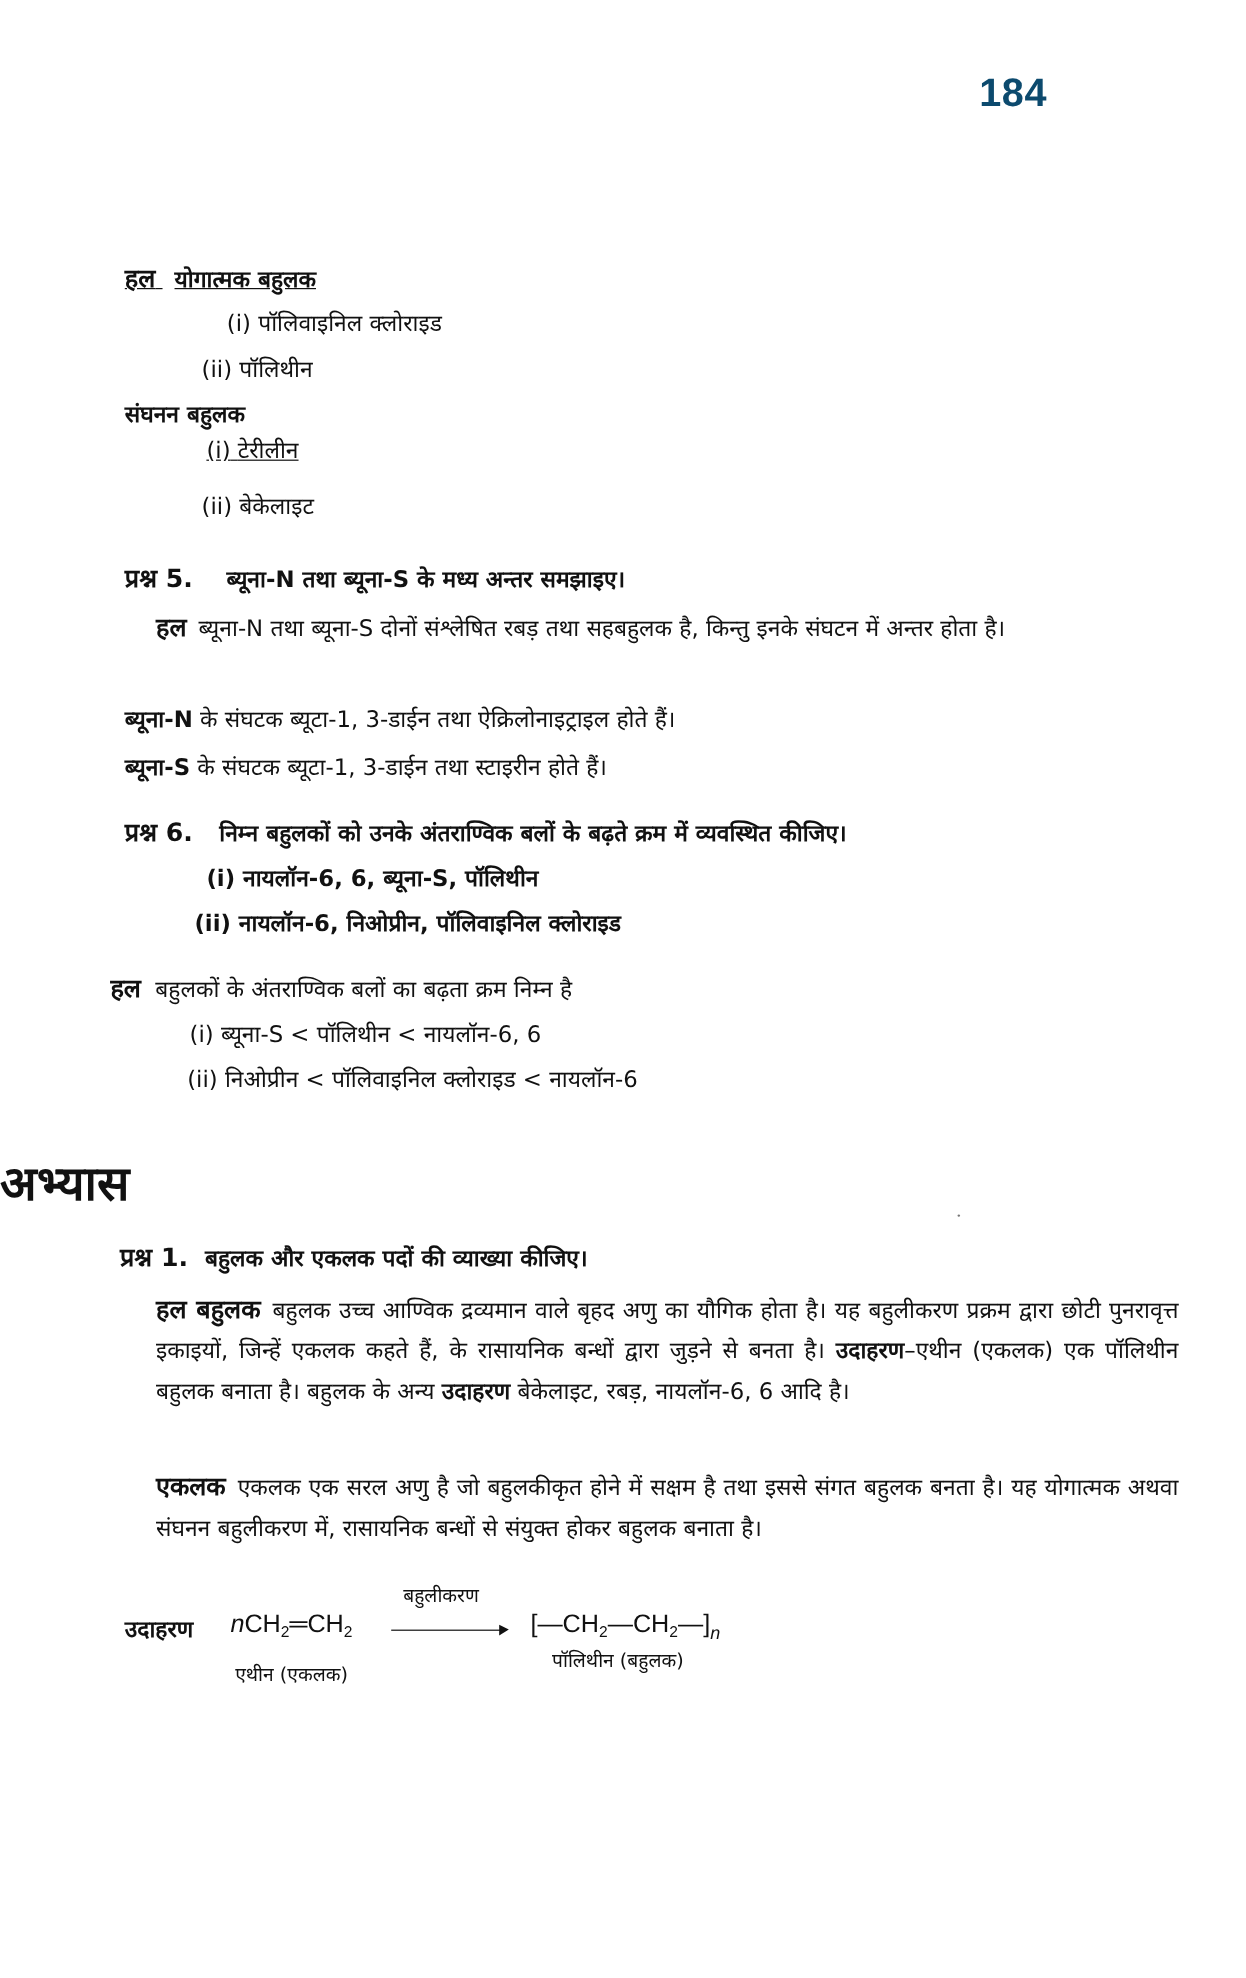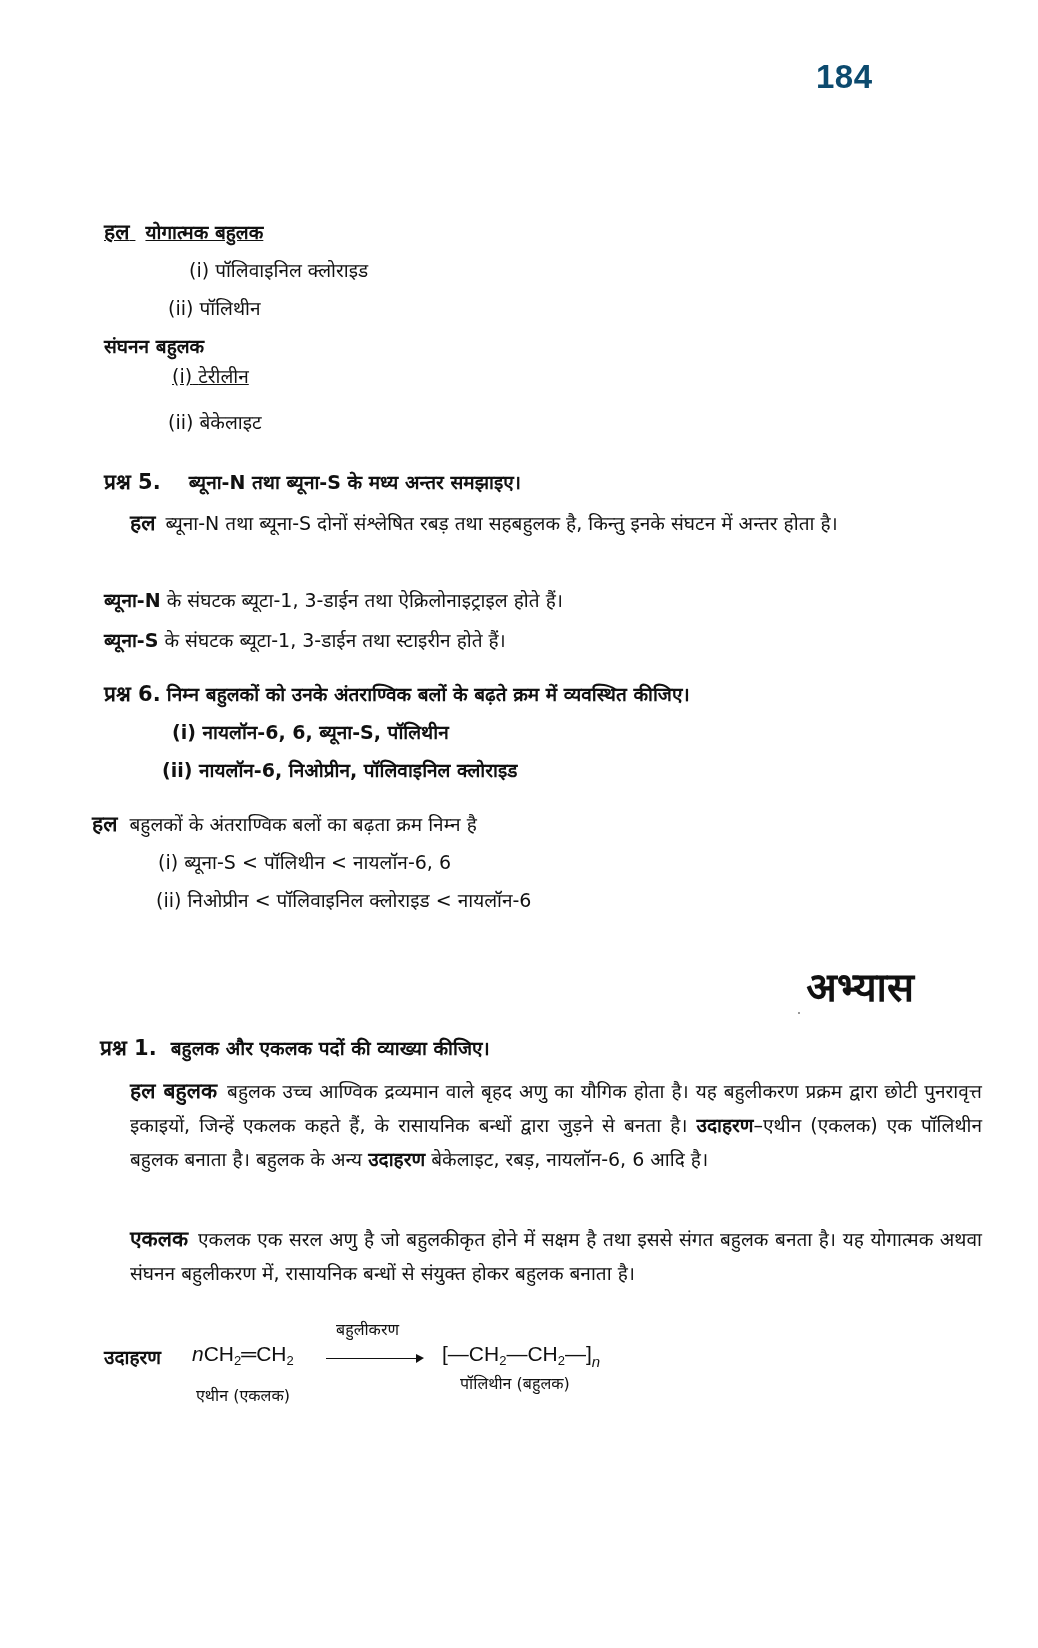--- a/index.html
+++ b/index.html
@@ -40,21 +40,21 @@
       font-size: 19px;
       line-height: 34px;
       text-align: justify;
       margin-left: 26px;
     }
     .para .lbl { margin-right: 10px; }
     .heading-abhyas {
       position: absolute;
       left: 0;
       width: 914px;
-      text-align: right;
+      text-align: left;
       top: 962px;
       font-weight: bold;
       font-size: 40px;
       line-height: 50px;
     }
     .eq {
       position: absolute;
       left: 104px;
       top: 1318px;
       width: 560px;
@@ -124,21 +124,21 @@
   <span class="b">ब्यूना-N</span>
   <span>के संघटक ब्यूटा-1, 3-डाईन तथा ऐक्रिलोनाइट्राइल होते हैं।</span>
 </div>
 <div class="line" style="left:104px; top:628px;">
   <span class="b">ब्यूना-S</span>
   <span>के संघटक ब्यूटा-1, 3-डाईन तथा स्टाइरीन होते हैं।</span>
 </div>
 
 <div class="line" style="left:104px; top:682px;">
   <span class="lbl">प्रश्न 6.</span>
-  <span class="b" style="margin-left:0;">निम्न बहुलकों को उनके अंतराण्विक बलों के बढ़ते क्रम में व्यवस्थित कीजिए।</span>
+  <span class="b" style="margin-left:16px;">निम्न बहुलकों को उनके अंतराण्विक बलों के बढ़ते क्रम में व्यवस्थित कीजिए।</span>
 </div>
 <div class="line b" style="left:172px; top:720px;">
   <span>(i)</span>
   <span>नायलॉन-6, 6, ब्यूना-S, पॉलिथीन</span>
 </div>
 <div class="line b" style="left:162px; top:758px;">
   <span>(ii)</span>
   <span>नायलॉन-6, निओप्रीन, पॉलिवाइनिल क्लोराइड</span>
 </div>
 <div class="line" style="left:92px; top:812px;">

